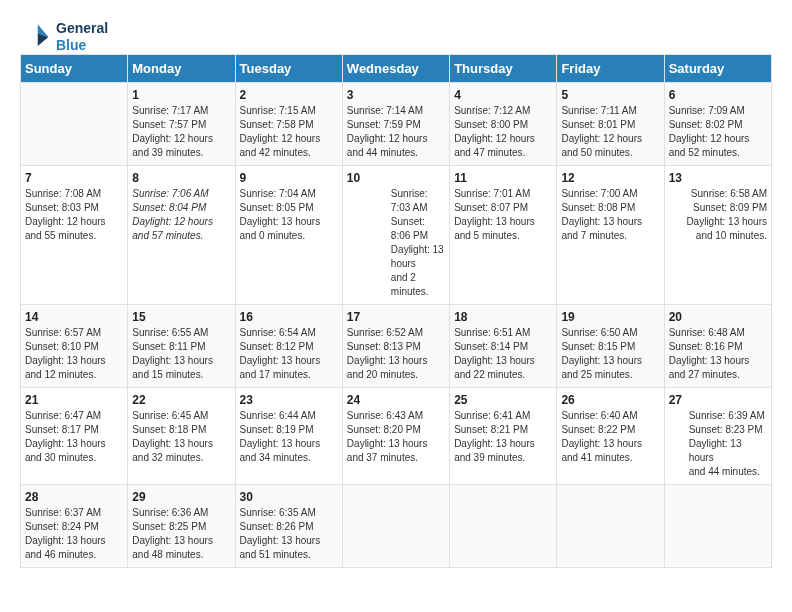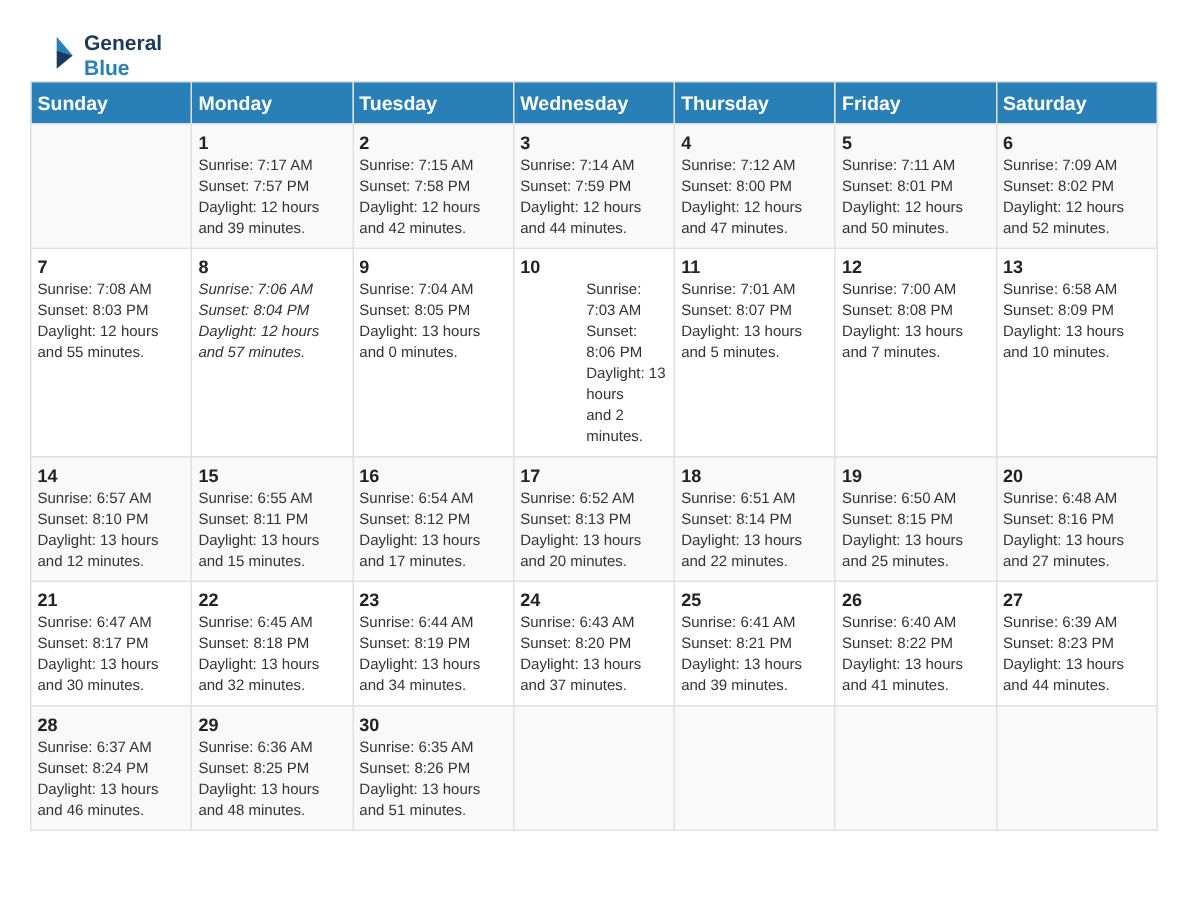--- a/index.html
+++ b/index.html
@@ -207,21 +207,21 @@
         </td>
         <td>
           <span class="day-num">12</span>
           <div class="day-info" style="white-space: pre-line;">Sunrise: 7:00 AM
 Sunset: 8:08 PM
 Daylight: 13 hours
 and 7 minutes.</div>
         </td>
         <td>
           <span class="day-num">13</span>
-          <div class="day-info" style="white-space: pre-line;">Sunrise: 6:58 AM
+          <div class="day-info" style="white-space: pre-line; text-align: right;">Sunrise: 6:58 AM
 Sunset: 8:09 PM
 Daylight: 13 hours
 and 10 minutes.</div>
         </td>
       </tr>
       <tr>
         <td>
           <span class="day-num">14</span>
           <div class="day-info" style="white-space: pre-line;">Sunrise: 6:57 AM
 Sunset: 8:10 PM
@@ -309,21 +309,21 @@
         </td>
         <td>
           <span class="day-num">26</span>
           <div class="day-info" style="white-space: pre-line;">Sunrise: 6:40 AM
 Sunset: 8:22 PM
 Daylight: 13 hours
 and 41 minutes.</div>
         </td>
         <td>
           <span class="day-num">27</span>
-          <div class="day-info" style="white-space: pre-line;">Sunrise: 6:39 AM
+          <div class="day-info" style="white-space: pre-line; margin-left: 20px;">Sunrise: 6:39 AM
 Sunset: 8:23 PM
 Daylight: 13 hours
 and 44 minutes.</div>
         </td>
       </tr>
       <tr>
         <td>
           <span class="day-num">28</span>
           <div class="day-info" style="white-space: pre-line;">Sunrise: 6:37 AM
 Sunset: 8:24 PM

